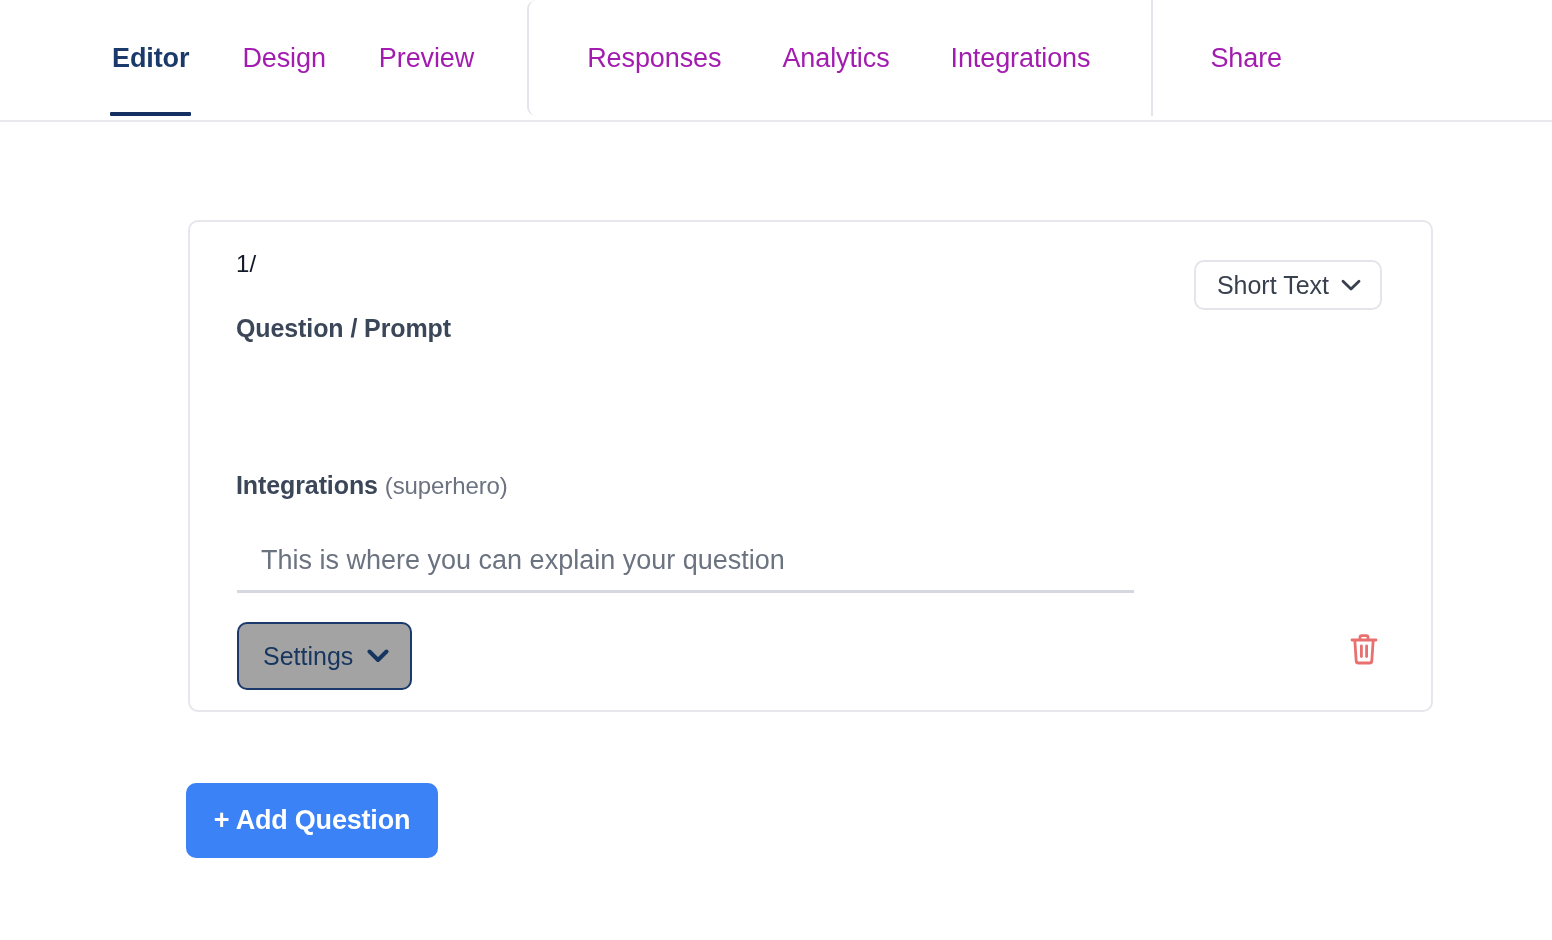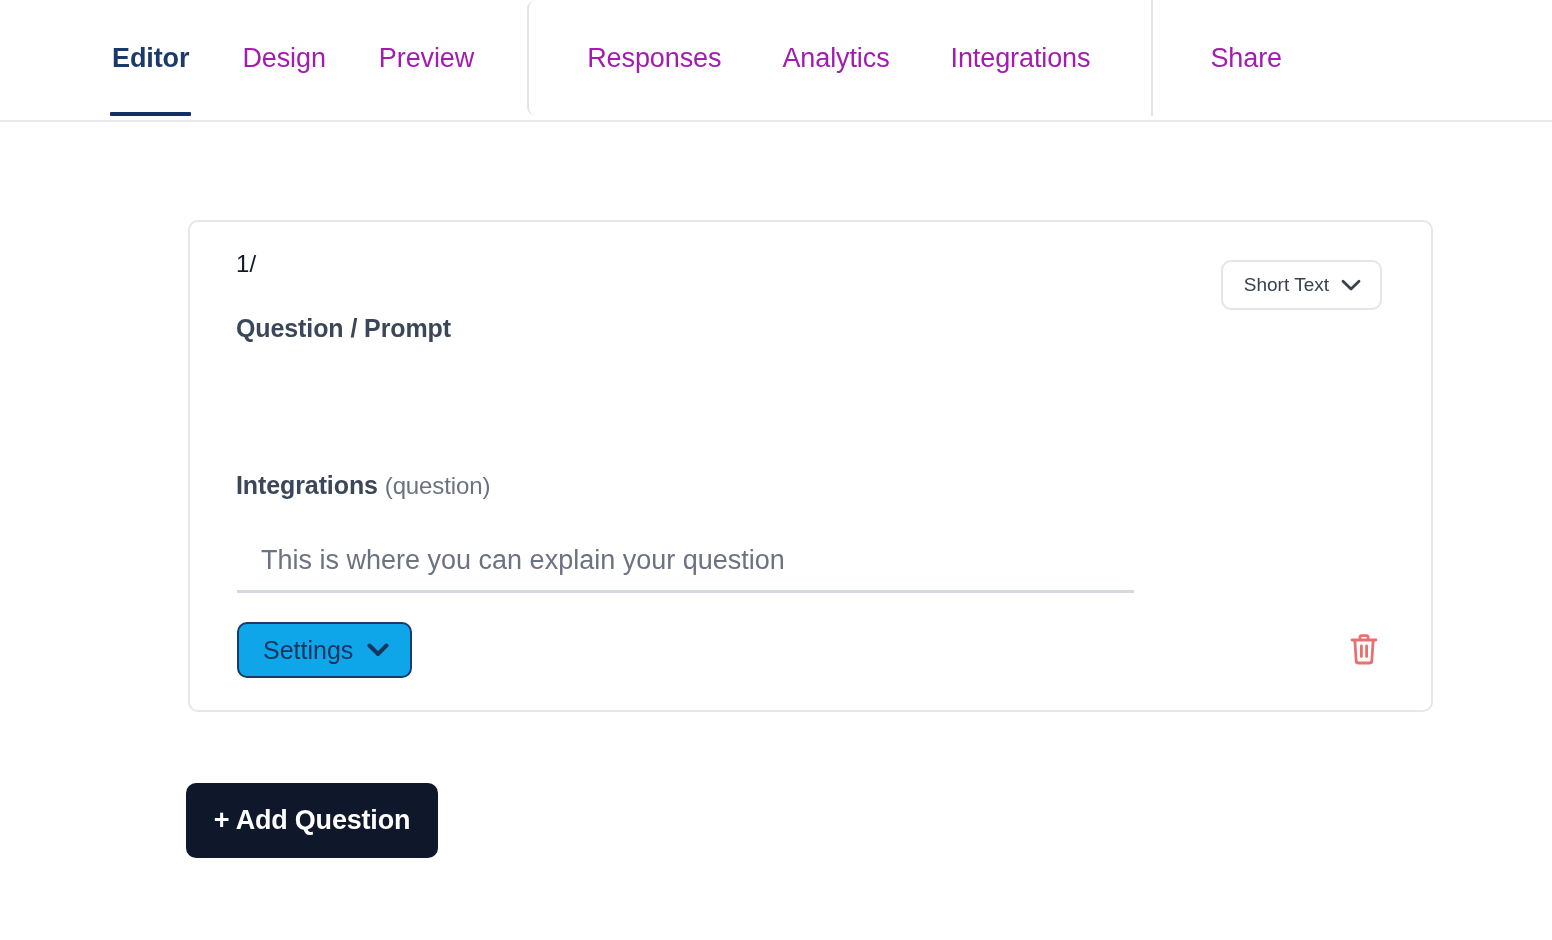--- a/index.html
+++ b/index.html
@@ -138,38 +138,38 @@
     top: 38px;
     height: 50px;
     box-sizing: border-box;
     display: inline-flex;
     align-items: center;
     gap: 12px;
     padding: 0 19px 0 21px;
     background: #ffffff;
     border: 2px solid #e4e5ea;
     border-radius: 10px;
-    font-size: 19px;
+    font-size: 25px;
     color: #39404e;
     cursor: pointer;
     user-select: none;
   }
 
   
   .settings-btn {
     position: absolute;
     left: 47px;
     top: 400px;
-    height: 56px;
+    height: 68px;
     box-sizing: border-box;
     display: inline-flex;
     align-items: center;
     gap: 14px;
     padding: 0 21px 0 24px;
-    background: #0ea5e9;
+    background: #a3a3a3;
     border: 2px solid #1b3a6b;
     border-radius: 10px;
     font-size: 25px;
     color: #16355f;
     cursor: pointer;
     user-select: none;
   }
 
   .chev {
     display: inline-block;
@@ -192,21 +192,21 @@
     cursor: pointer;
   }
 
   
   .add-btn {
     position: absolute;
     left: 186px;
     top: 661px;
     width: 252px;
     height: 75px;
-    background: #0f172a;
+    background: #3b82f6;
     color: #ffffff;
     border: none;
     border-radius: 10px;
     font-family: "Liberation Sans", sans-serif;
     font-size: 27px;
     font-weight: bold;
     letter-spacing: -0.2px;
     cursor: pointer;
   }
 </style>
@@ -261,21 +261,21 @@
         </svg>
       </span>
     </div>
 
     <div class="field-label lbl-question">
       <span>Question / Prompt</span>
     </div>
 
     <div class="field-label lbl-description">
       <span>Integrations</span>
-      <span class="optional">(question)</span>
+      <span class="optional">(superhero)</span>
     </div>
     <input class="field-input inp-description" type="text" placeholder="This is where you can explain your question" style="">
 
     <div class="settings-btn">
       <span>Settings</span>
       <span class="chev">
         <svg width="22" height="14" viewBox="0 0 22 14" fill="none">
           <path d="M2.5 2.5 L11 11 L19.5 2.5" stroke="#16355f" stroke-width="4" stroke-linecap="round" stroke-linejoin="round"></path>
         </svg>
       </span>

